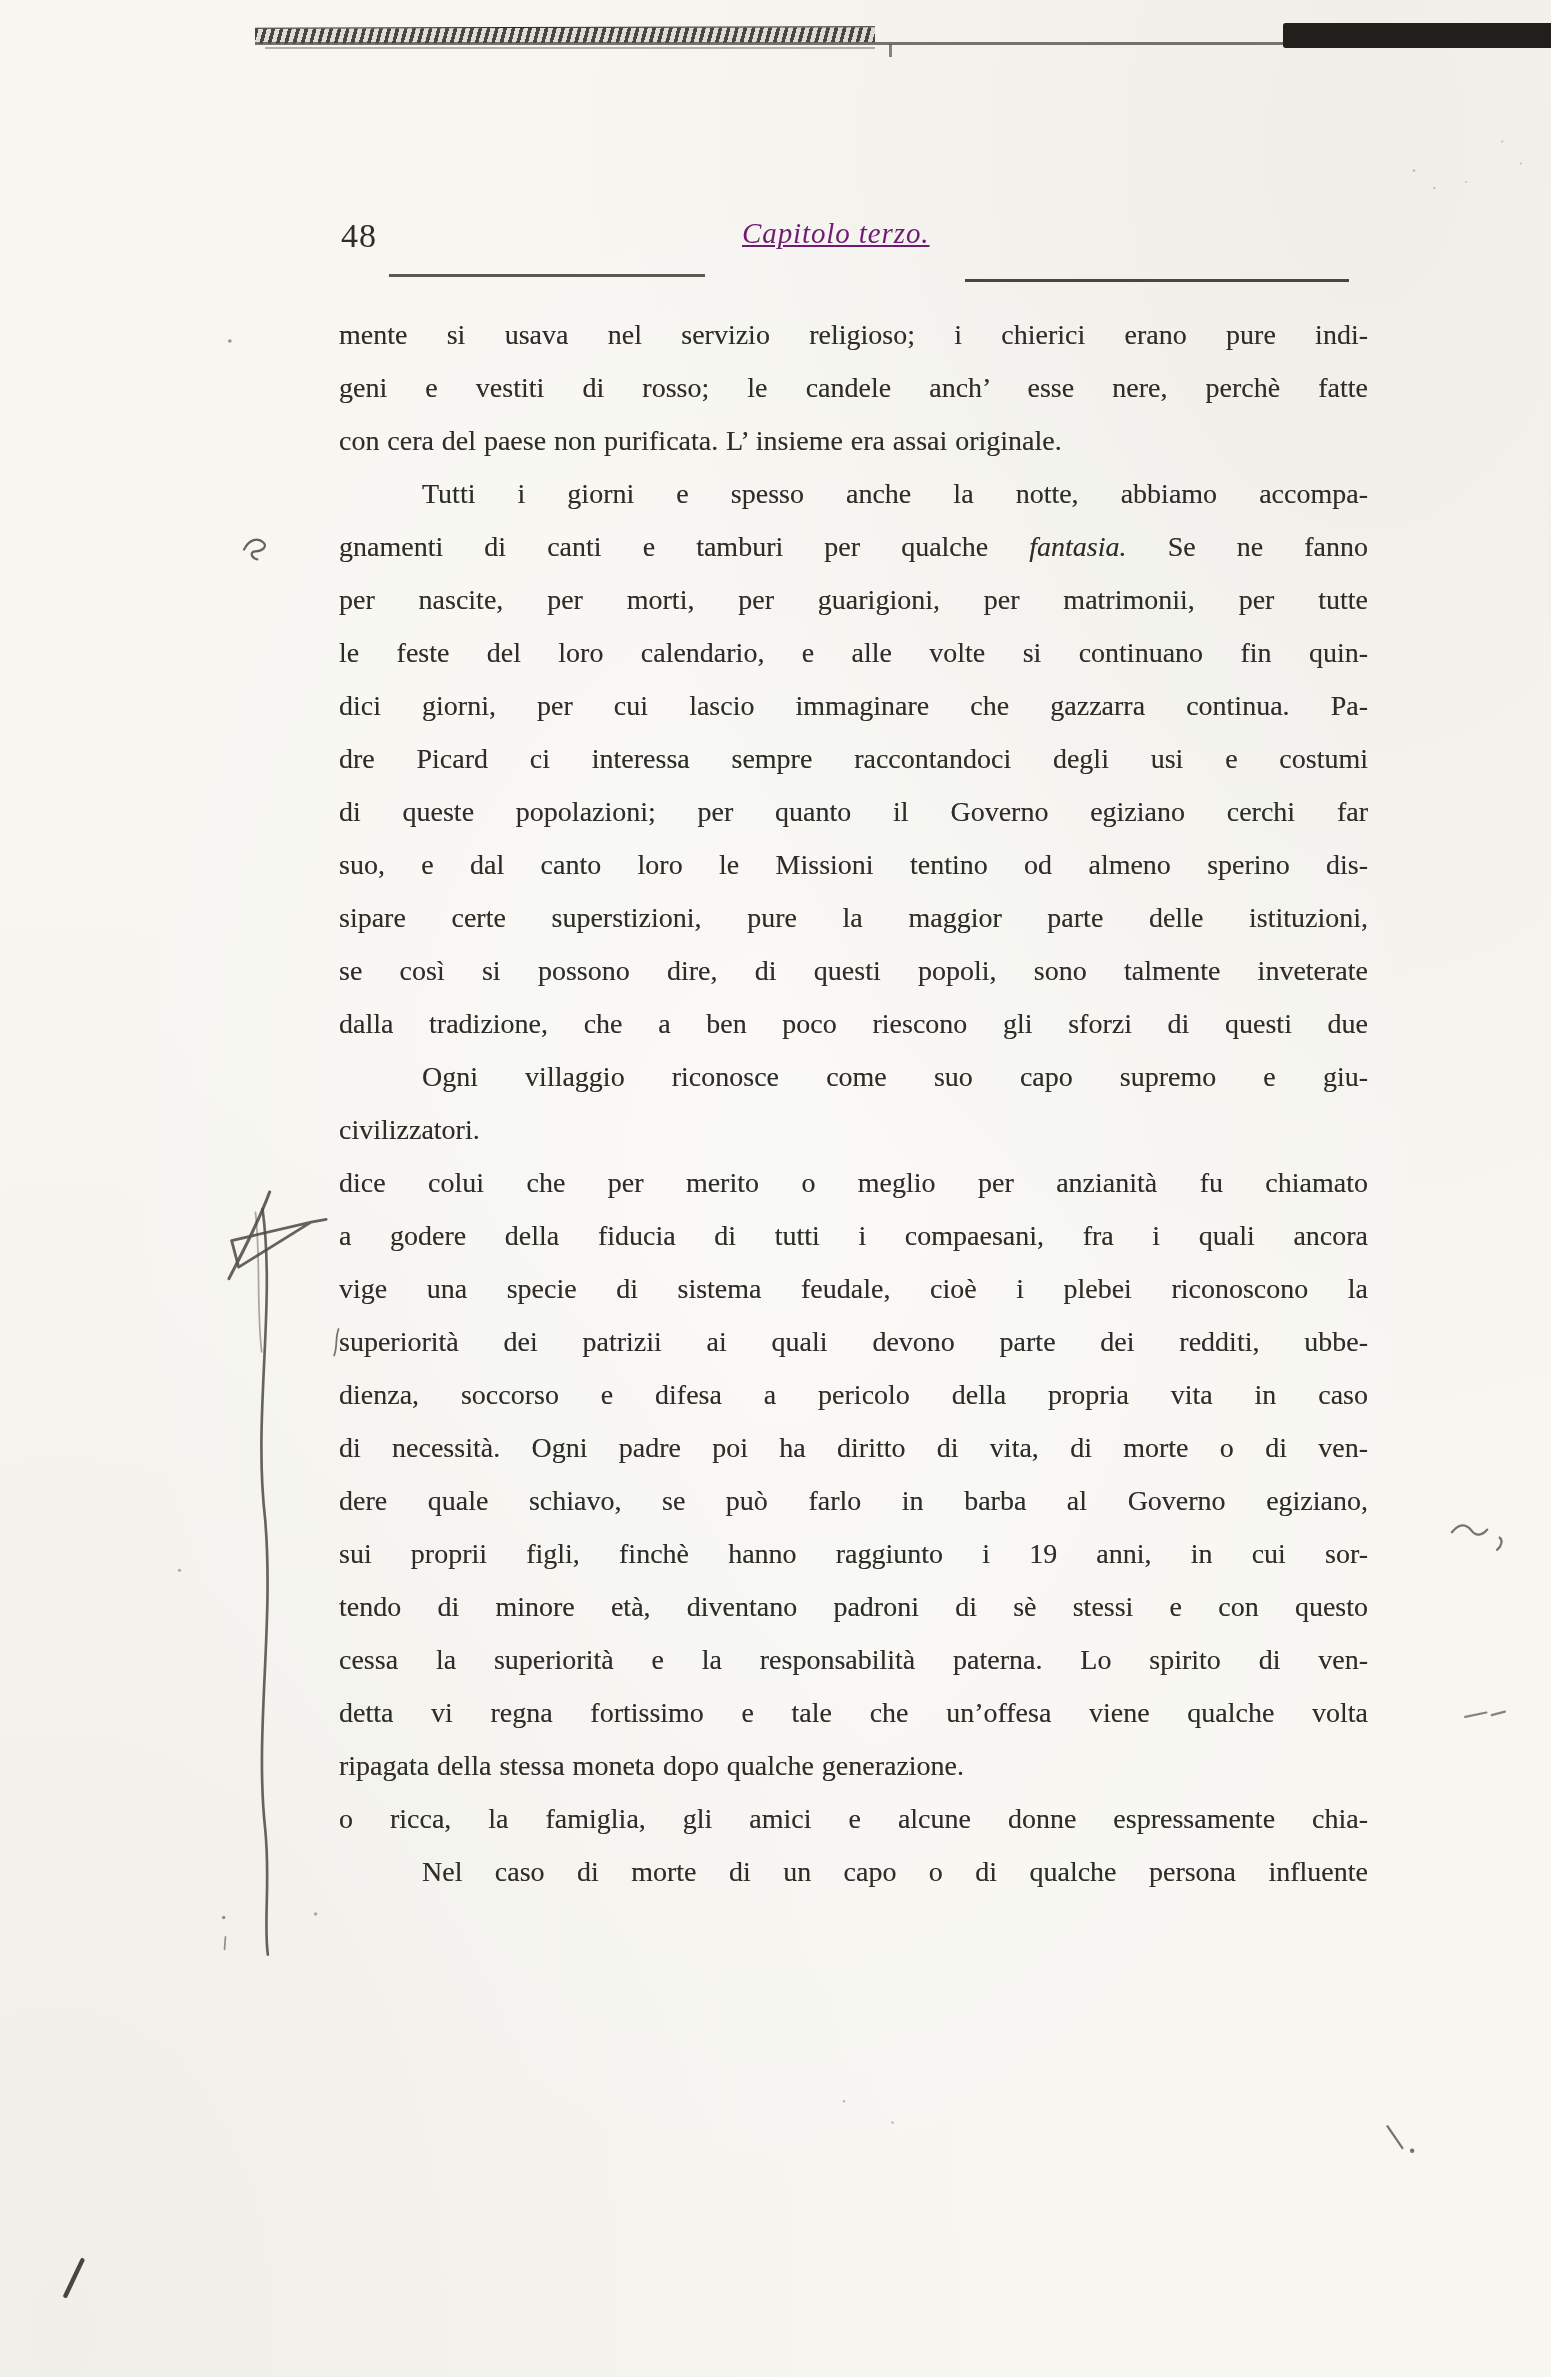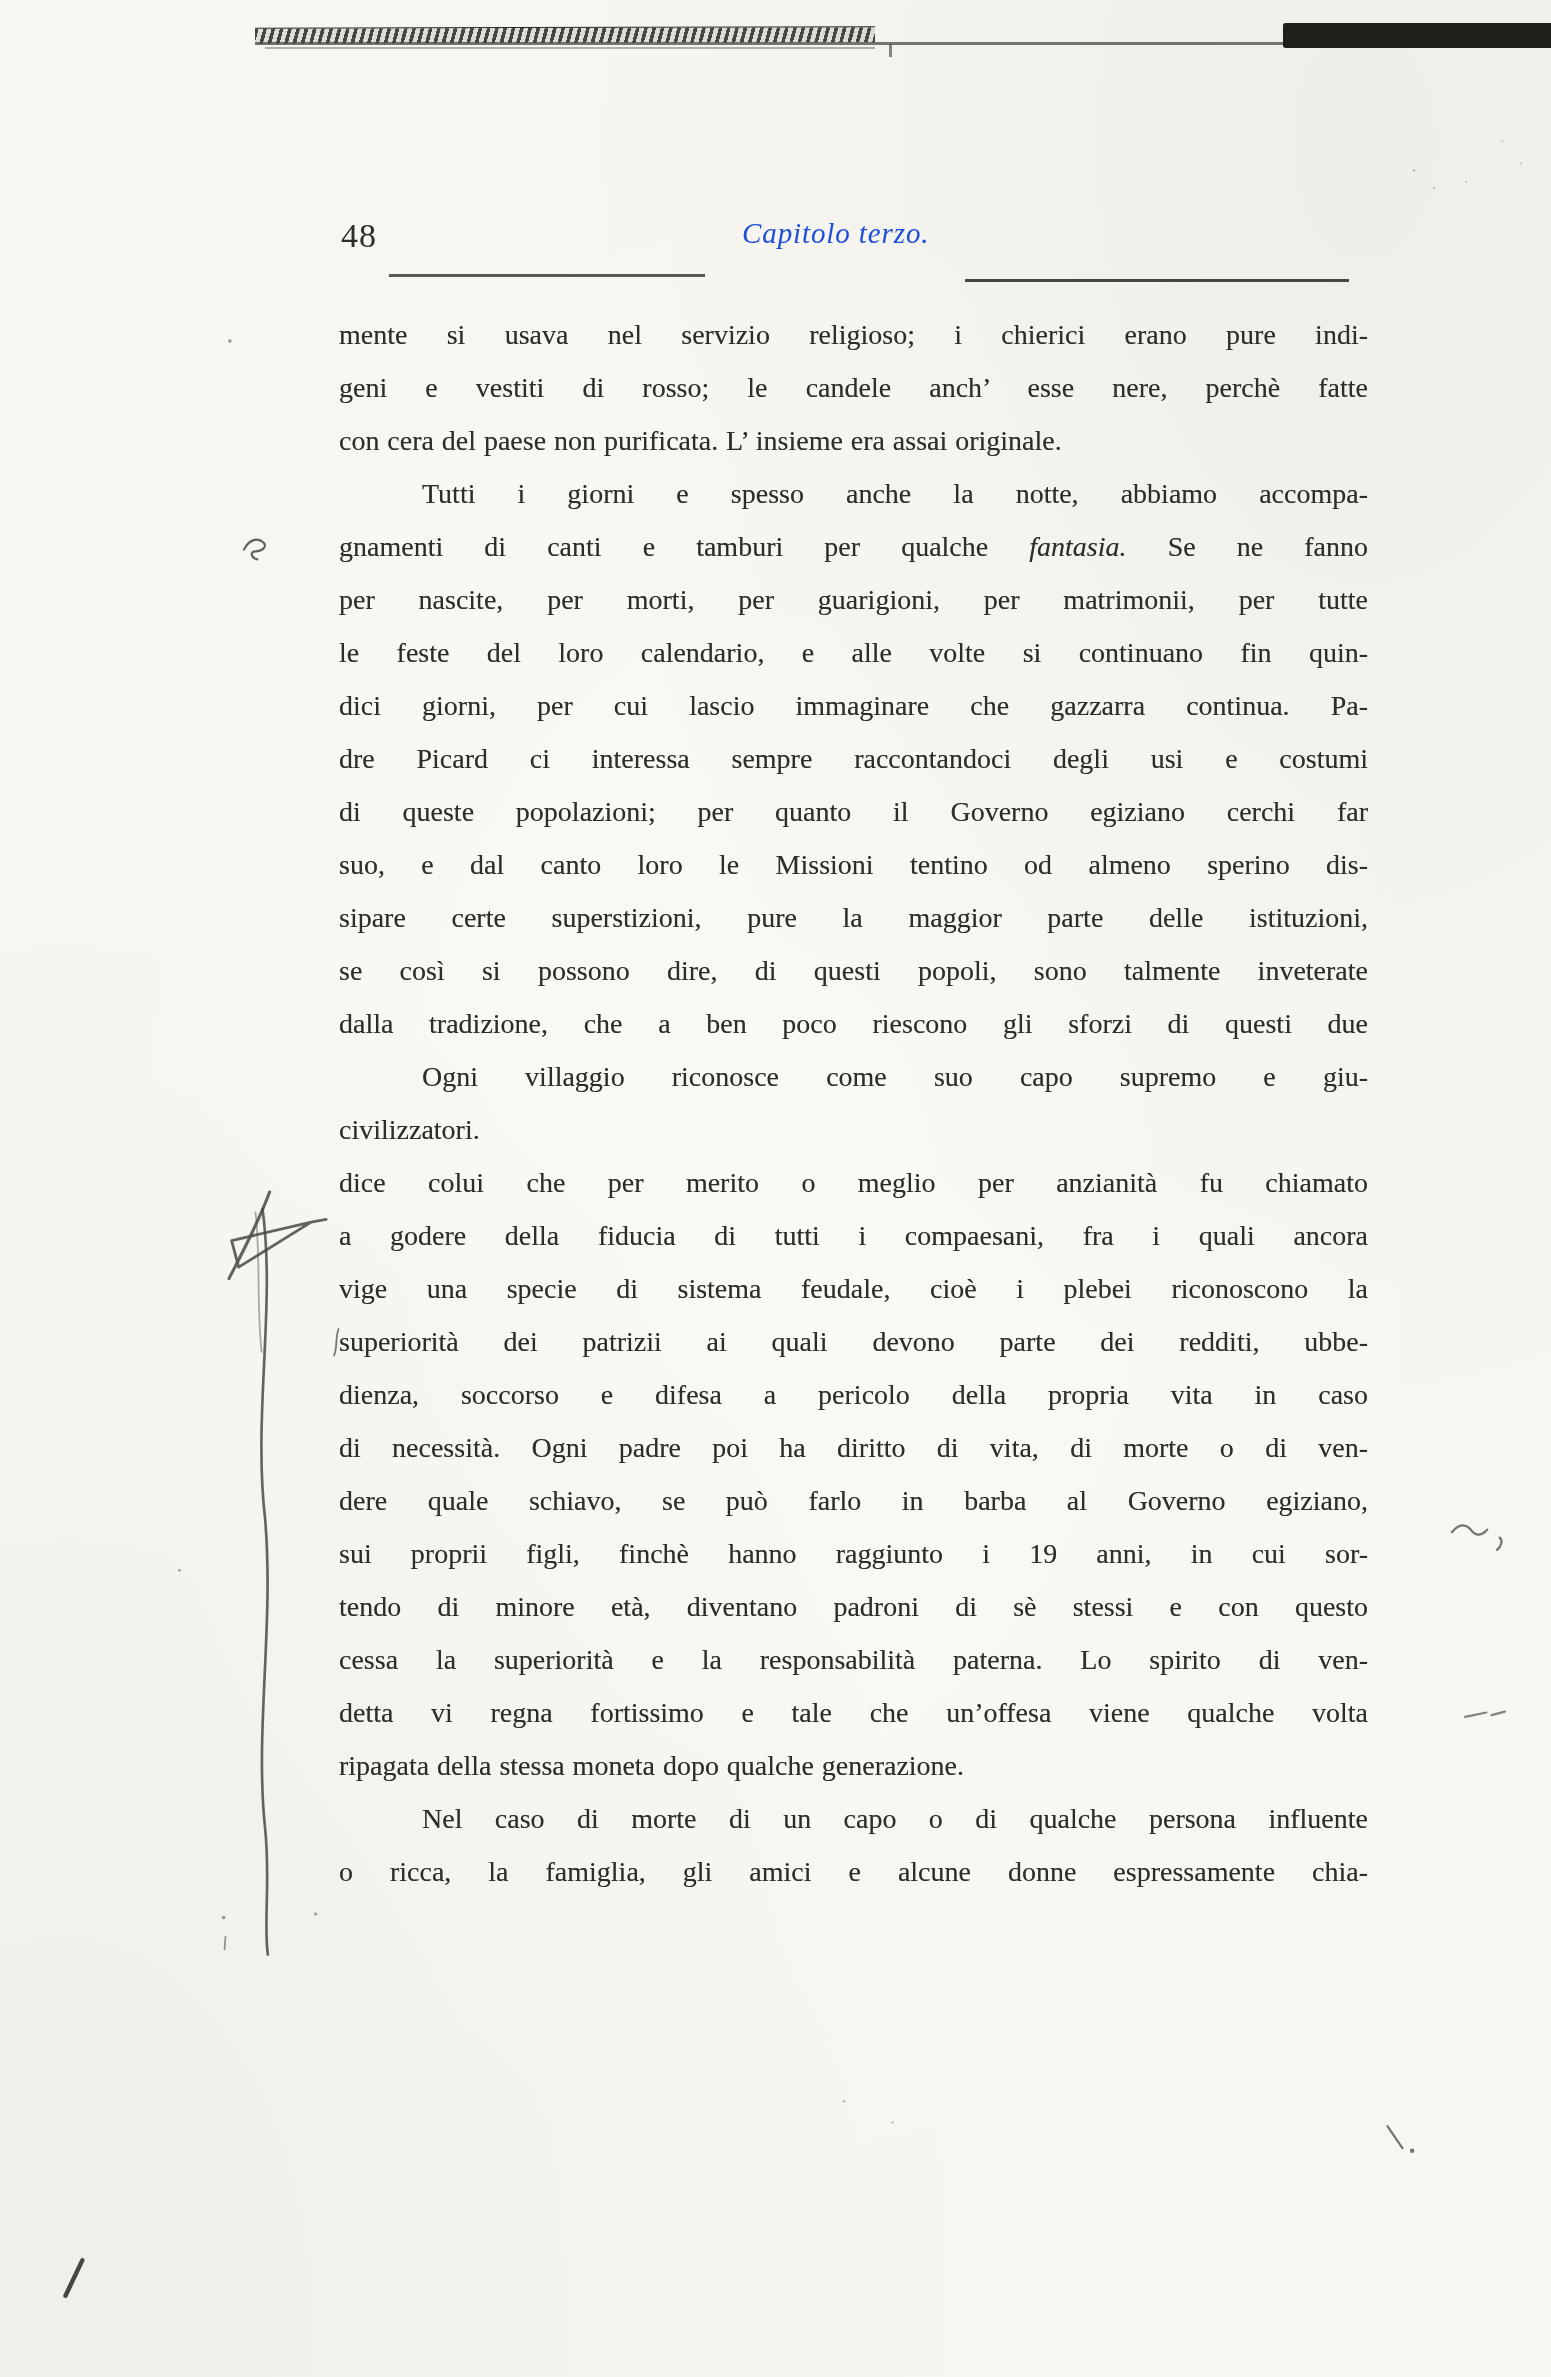--- a/index.html
+++ b/index.html
@@ -44,21 +44,22 @@
   }
 
   
   .page-number {
     position: absolute; left: 341px; top: 217px;
     font-size: 34px; letter-spacing: 0.9px;
   }
   .running-header {
     position: absolute; left: 742px; top: 217px;
     font-size: 29px; font-style: italic; letter-spacing: 0.9px;
-    color: #1d4ed8;
+    color: #701a75;
+    text-decoration: underline;
   }
   .rule-left {
     position: absolute; left: 389px; top: 274px; width: 316px; height: 2.7px;
     background: #3f3d37; opacity: 0.85;
   }
   .rule-right {
     position: absolute; left: 965px; top: 279px; width: 384px; height: 2.7px;
     background: #35332e; opacity: 0.9;
   }
 
@@ -121,22 +122,22 @@
   <div class="line">vige una specie di sistema feudale, cioè i plebei riconoscono la</div>
   <div class="line">superiorità dei patrizii ai quali devono parte dei redditi, ubbe-</div>
   <div class="line">dienza, soccorso e difesa a pericolo della propria vita in caso</div>
   <div class="line">di necessità. Ogni padre poi ha diritto di vita, di morte o di ven-</div>
   <div class="line">dere quale schiavo, se può farlo in barba al Governo egiziano,</div>
   <div class="line">sui proprii figli, finchè hanno raggiunto i 19 anni, in cui sor-</div>
   <div class="line">tendo di minore età, diventano padroni di sè stessi e con questo</div>
   <div class="line">cessa la superiorità e la responsabilità paterna. Lo spirito di ven-</div>
   <div class="line">detta vi regna fortissimo e tale che un’offesa viene qualche volta</div>
   <div class="line endp">ripagata della stessa moneta dopo qualche generazione.</div>
+  <div class="line">o ricca, la famiglia, gli amici e alcune donne espressamente chia-</div>
   <div class="line indent">Nel caso di morte di un capo o di qualche persona influente</div>
-  <div class="line">o ricca, la famiglia, gli amici e alcune donne espressamente chia-</div>
 </div>
 
 <svg class="overlay" viewBox="0 0 1755 2690" xmlns="http://www.w3.org/2000/svg">
   <g fill="none" stroke="#55524a" stroke-linecap="round" stroke-linejoin="round">
 
     <path opacity="0.9" stroke-width="2.5" d="M276 622 c6 -12 16 -14 22 -8 c5 5 -2 10 -9 10 c-6 0 -6 7 2 9"></path>
 
     <path opacity="0.9" stroke-width="3.5" d="M305 1349 C293 1382 276 1414 259 1447"></path>
     <path opacity="0.9" stroke-width="3.2" d="M262 1404 L352 1383 L270 1434 Z M352 1383 L369 1380"></path>
 

